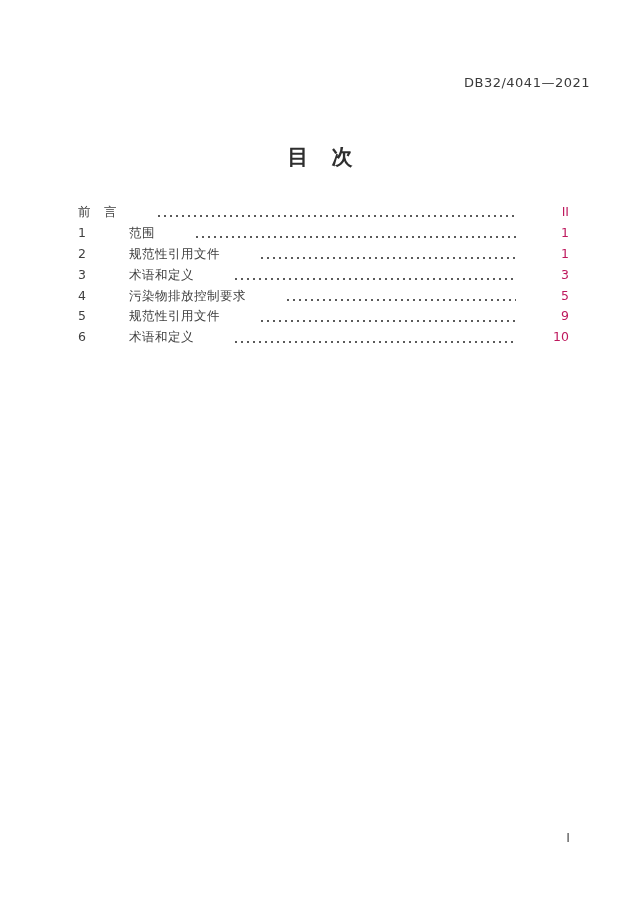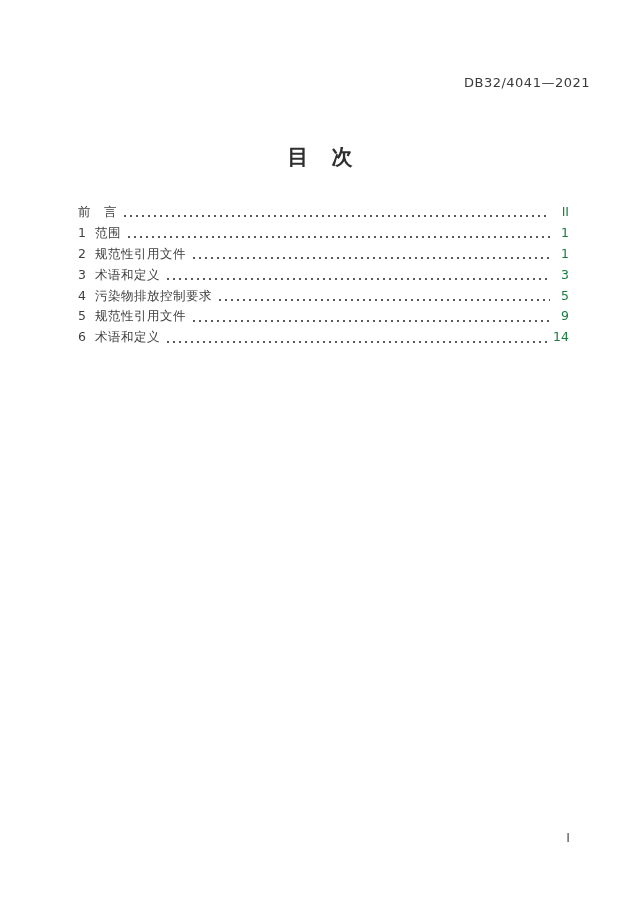--- a/index.html
+++ b/index.html
@@ -38,20 +38,21 @@
     position: absolute;
     top: 202px; left: 78px; right: 72px;
   }
   .toc-row {
     display: flex;
     align-items: flex-start;
     height: 20.9px;
     line-height: 20.9px;
     font-size: 12.5px;
     color: #3f3f3f;
+    gap: 34px;
   }
   .toc-num {
     display: inline-block;
     width: 17px;
     flex: none;
     white-space: pre;
   }
   .toc-title {
     flex: none;
     white-space: pre;
@@ -64,21 +65,21 @@
     background-image: radial-gradient(circle, #5a5a5a 1.1px, rgba(0,0,0,0) 1.25px);
     background-size: 6px 6px;
     background-repeat: repeat-x;
     background-position: left bottom 3.5px;
   }
   .toc-page {
     flex: none;
     min-width: 14px;
     text-align: right;
     white-space: pre;
-    color: #15803d;
+    color: #be185d;
   }
   .footer-page-number {
     position: absolute;
     top: 830px; right: 71px;
     font-size: 12.5px;
     color: #4a4a4a;
   }
 </style>
 </head>
 <body>
@@ -130,19 +131,19 @@
     <span class="toc-num">5</span>
     <span class="toc-title">规范性引用文件</span>
     <span class="toc-leader"></span>
     <span class="toc-page">9</span>
   </div>
 
   <div class="toc-row">
     <span class="toc-num">6</span>
     <span class="toc-title">术语和定义</span>
     <span class="toc-leader"></span>
-    <span class="toc-page">14</span>
+    <span class="toc-page">10</span>
   </div>
 </div>
 
   <div class="footer-page-number">I</div>
 
 </div>
 
 </body></html>

